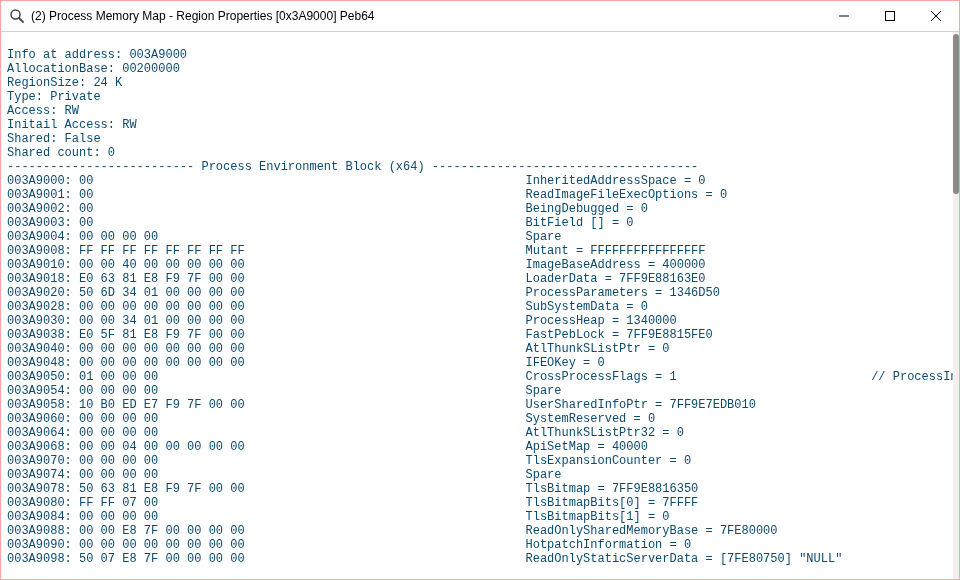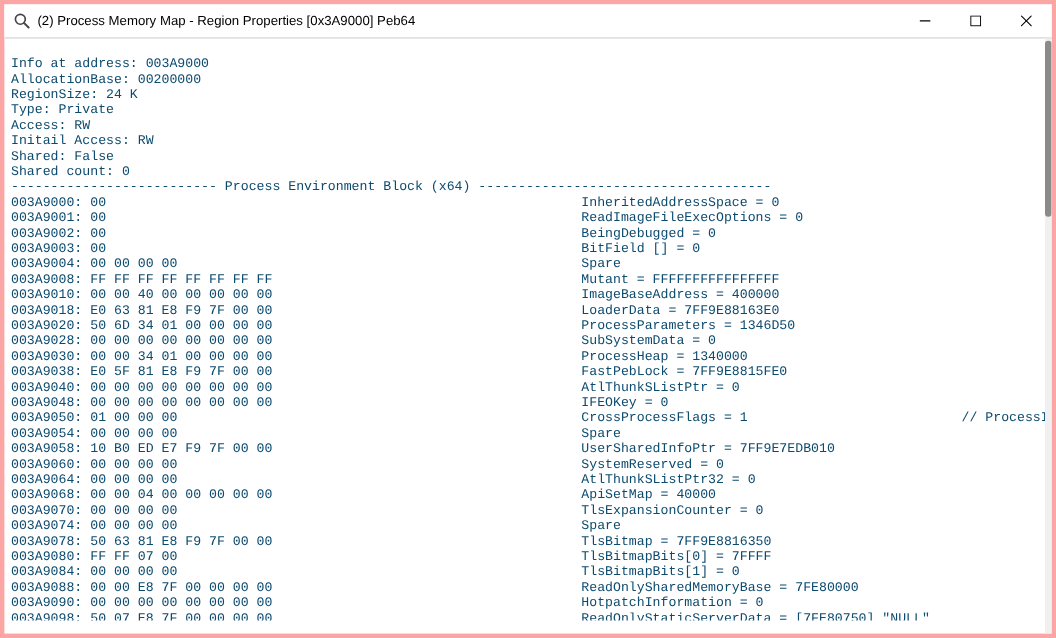--- a/index.html
+++ b/index.html
@@ -8,21 +8,21 @@
     width: 960px;
     height: 580px;
     overflow: hidden;
     font-family: "Segoe UI", Tahoma, sans-serif;
     background: #ffffff;
     color: #000;
   }
   .window {
     width: 960px;
     height: 580px;
-    border: 4px solid #fca5a5;
+    border: 1px solid #fca5a5;
     box-sizing: border-box;
     display: flex;
     flex-direction: column;
     background: #ffffff;
   }
   .titlebar {
     height: 30px;
     display: flex;
     align-items: center;
     background: #ffffff;

